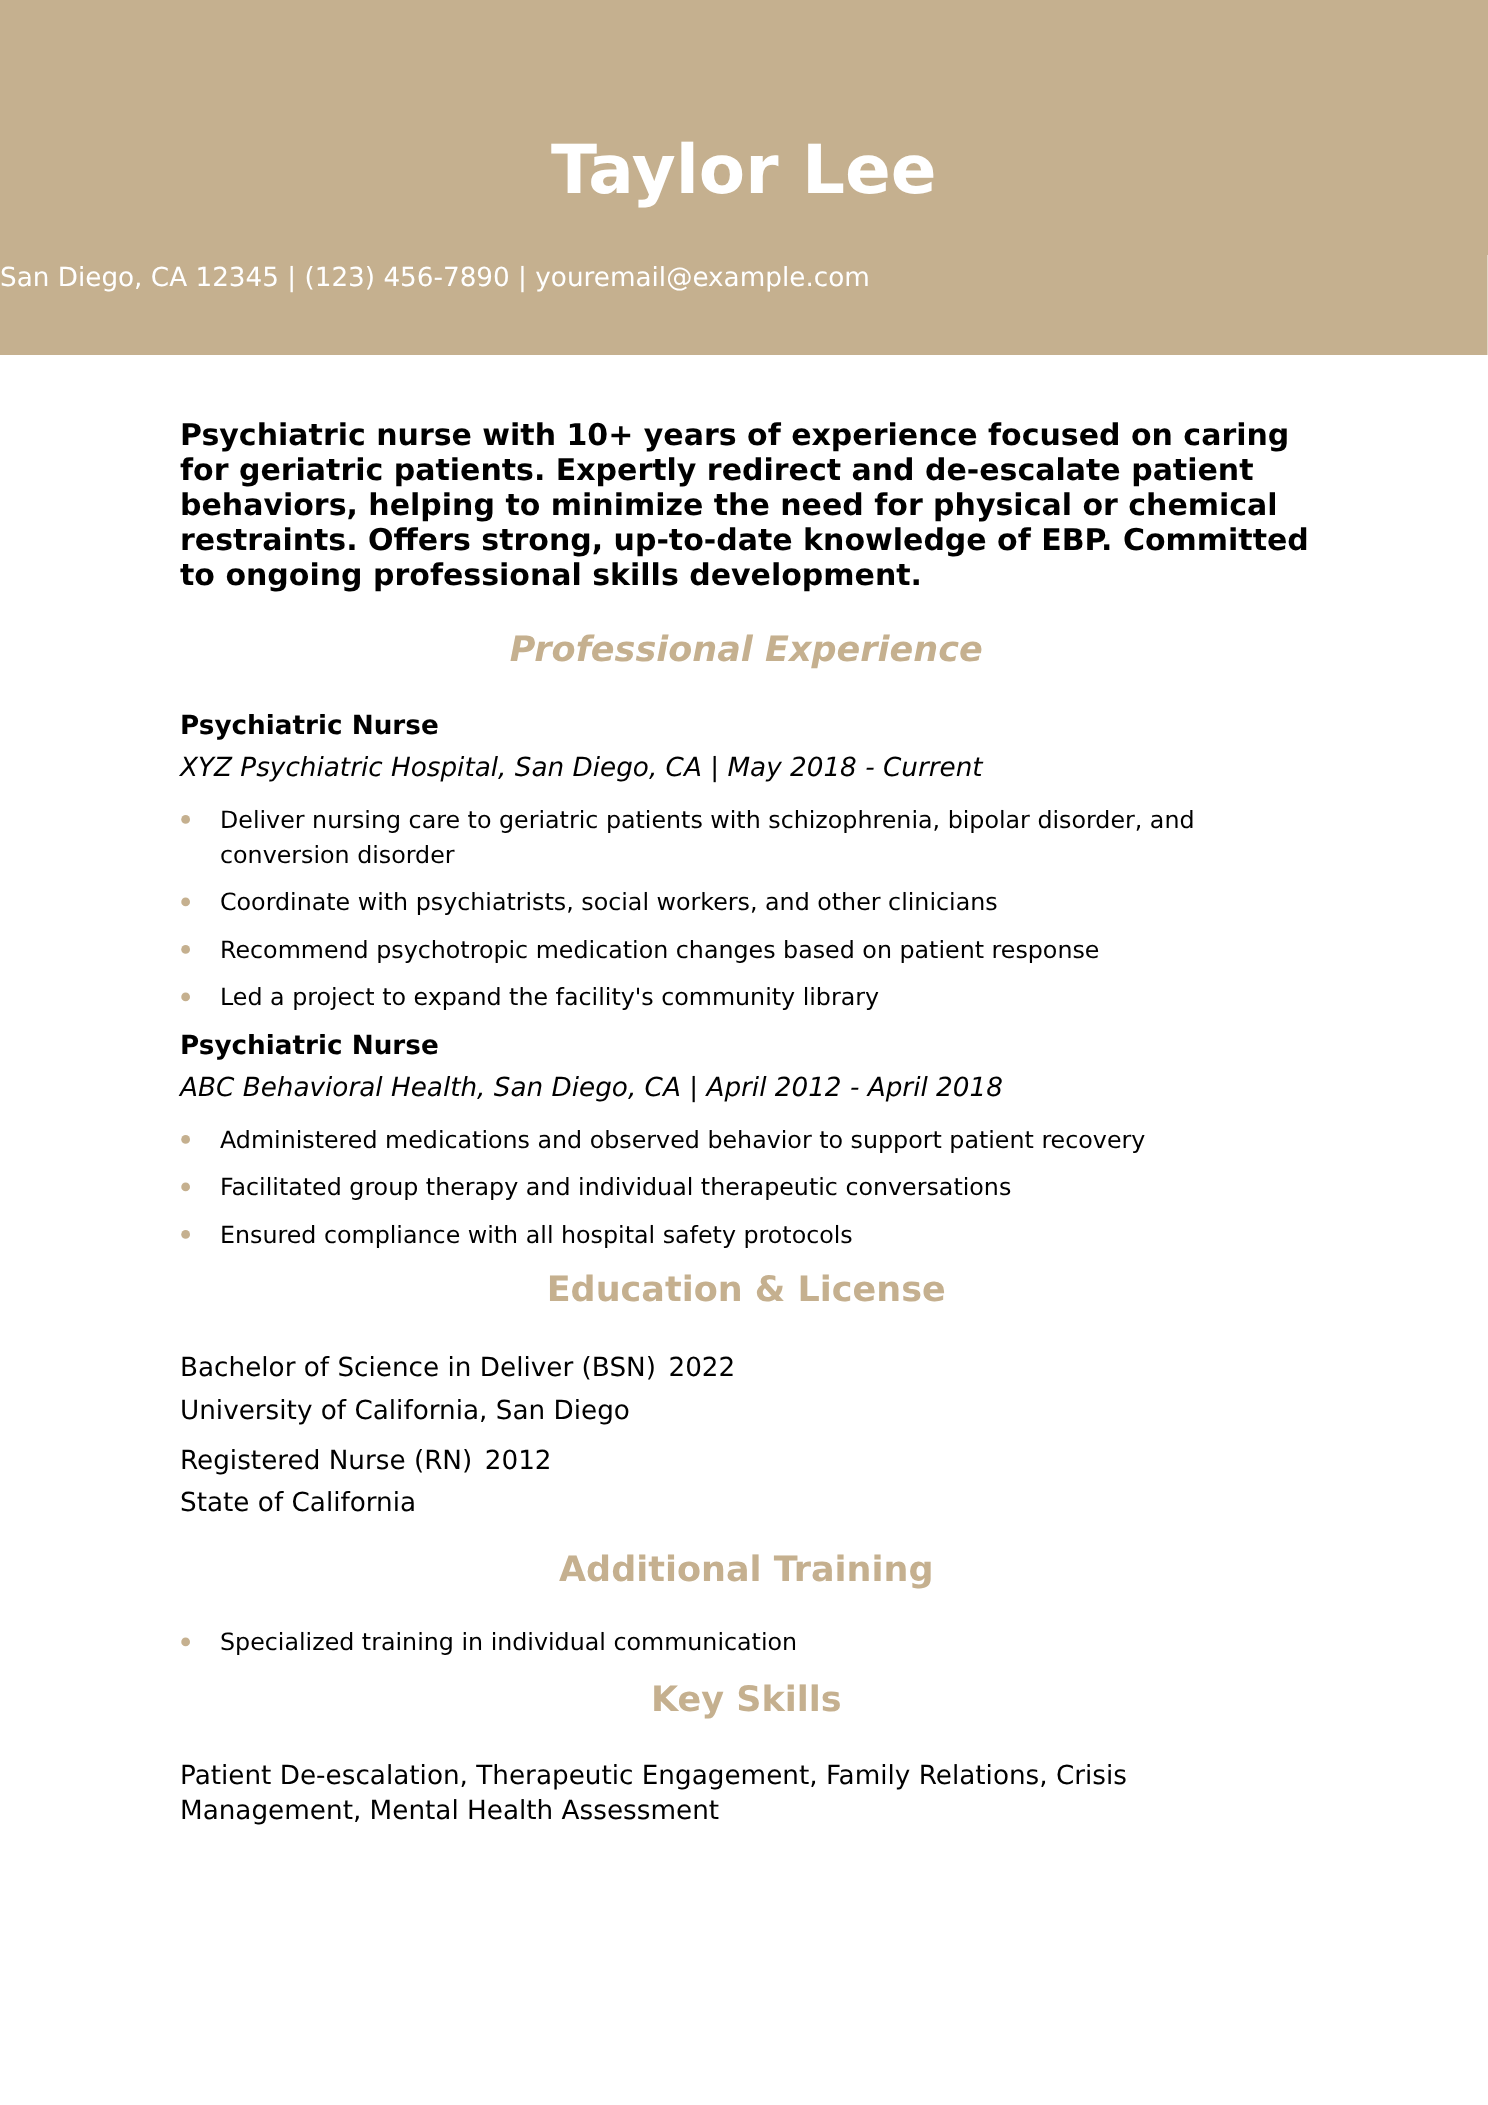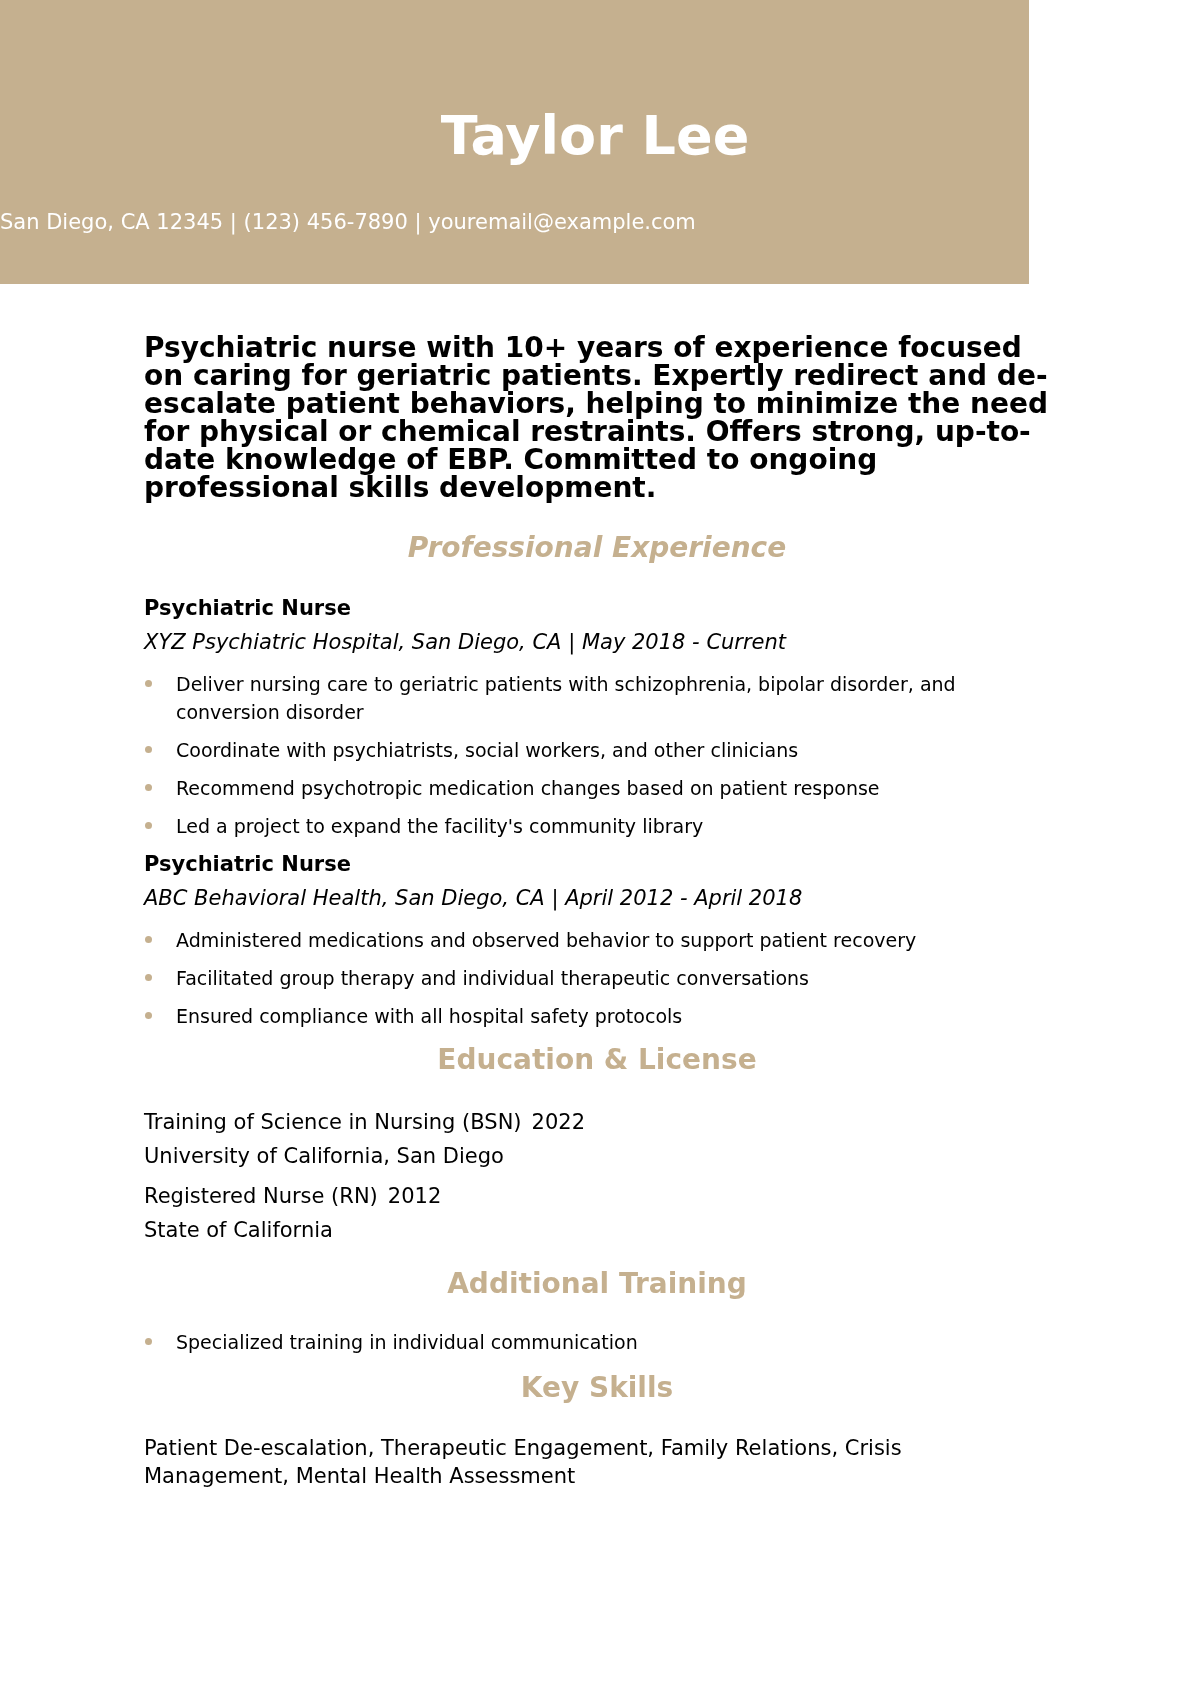--- a/index.html
+++ b/index.html
@@ -1,21 +1,21 @@
 <!DOCTYPE html>
 <html><head>
 <meta charset="utf-8">
 <style>
   html, body { margin: 0; padding: 0; }
   body { width: 1190px; height: 1684px; background: #ffffff; font-family: "DejaVu Sans", sans-serif; color: #000; position: relative; overflow: hidden; }
-  .header { position: absolute; left: 0; top: 0; width: 1029px; height: 284px; background: #c5b08f; }
+  .header { position: absolute; left: 0; top: 0; width: 1190px; height: 284px; background: #c5b08f; }
   .name { position: absolute; left: 0; width: 1190px; top: 104px; text-align: center; color: #fff; font-weight: bold; font-size: 54px; line-height: 64px; }
   .contact { position: absolute; left: 0; width: 1190px; top: 208px; text-align: left; color: #fff; font-size: 21px; line-height: 28px; }
   .content { position: absolute; left: 144px; top: 334px; width: 906px; }
-  .summary { font-weight: bold; font-size: 28px; line-height: 28px; margin: 0; }
+  .summary { font-weight: bold; font-size: 24px; line-height: 28px; margin: 0; }
   .section-title { text-align: center; color: #c5b08f; font-weight: bold; font-size: 28px; line-height: 36px; margin: 0; }
   .job-title { font-weight: bold; font-size: 21px; line-height: 28px; margin: 0; }
   .job-meta { font-style: italic; font-size: 21px; line-height: 28px; margin: 0; }
   ul.bullets { list-style: none; margin: 0; padding: 0; }
   ul.bullets li { position: relative; padding-left: 32px; font-size: 19px; line-height: 28px; margin-bottom: 10px; }
   ul.bullets li .dot { position: absolute; left: 1px; top: 10px; width: 7px; height: 7px; border-radius: 50%; background: #c5b08f; }
   .edu-line { font-size: 21px; line-height: 28px; margin: 0; }
   .gap-year { margin-left: 10px; }
   .skills { font-size: 21px; line-height: 28px; margin: 0; }
 </style>
@@ -49,21 +49,21 @@
     <ul class="bullets" style="margin-top:14px;">
       <li><span class="dot"></span><span>Administered medications and observed behavior to support patient recovery</span></li>
       <li><span class="dot"></span><span>Facilitated group therapy and individual therapeutic conversations</span></li>
       <li><span class="dot"></span><span>Ensured compliance with all hospital safety protocols</span></li>
     </ul>
   </div>
 
   <h2 class="section-title" style="margin-top:12px;">Education &amp; License</h2>
 
   <div style="margin-top:30px;">
-    <p class="edu-line"><span>Training of Science in Nursing (BSN)</span><span class="gap-year">2022</span></p>
+    <p class="edu-line"><span>Bachelor of Science in Deliver (BSN)</span><span class="gap-year">2022</span></p>
     <p class="edu-line" style="margin-top:6px;">University of California, San Diego</p>
   </div>
   <div style="margin-top:12px;">
     <p class="edu-line"><span>Registered Nurse (RN)</span><span class="gap-year">2012</span></p>
     <p class="edu-line" style="margin-top:6px;">State of California</p>
   </div>
 
   <h2 class="section-title" style="margin-top:22px;">Additional Training</h2>
   <ul class="bullets" style="margin-top:26px;">
     <li><span class="dot"></span><span>Specialized training in individual communication</span></li>

